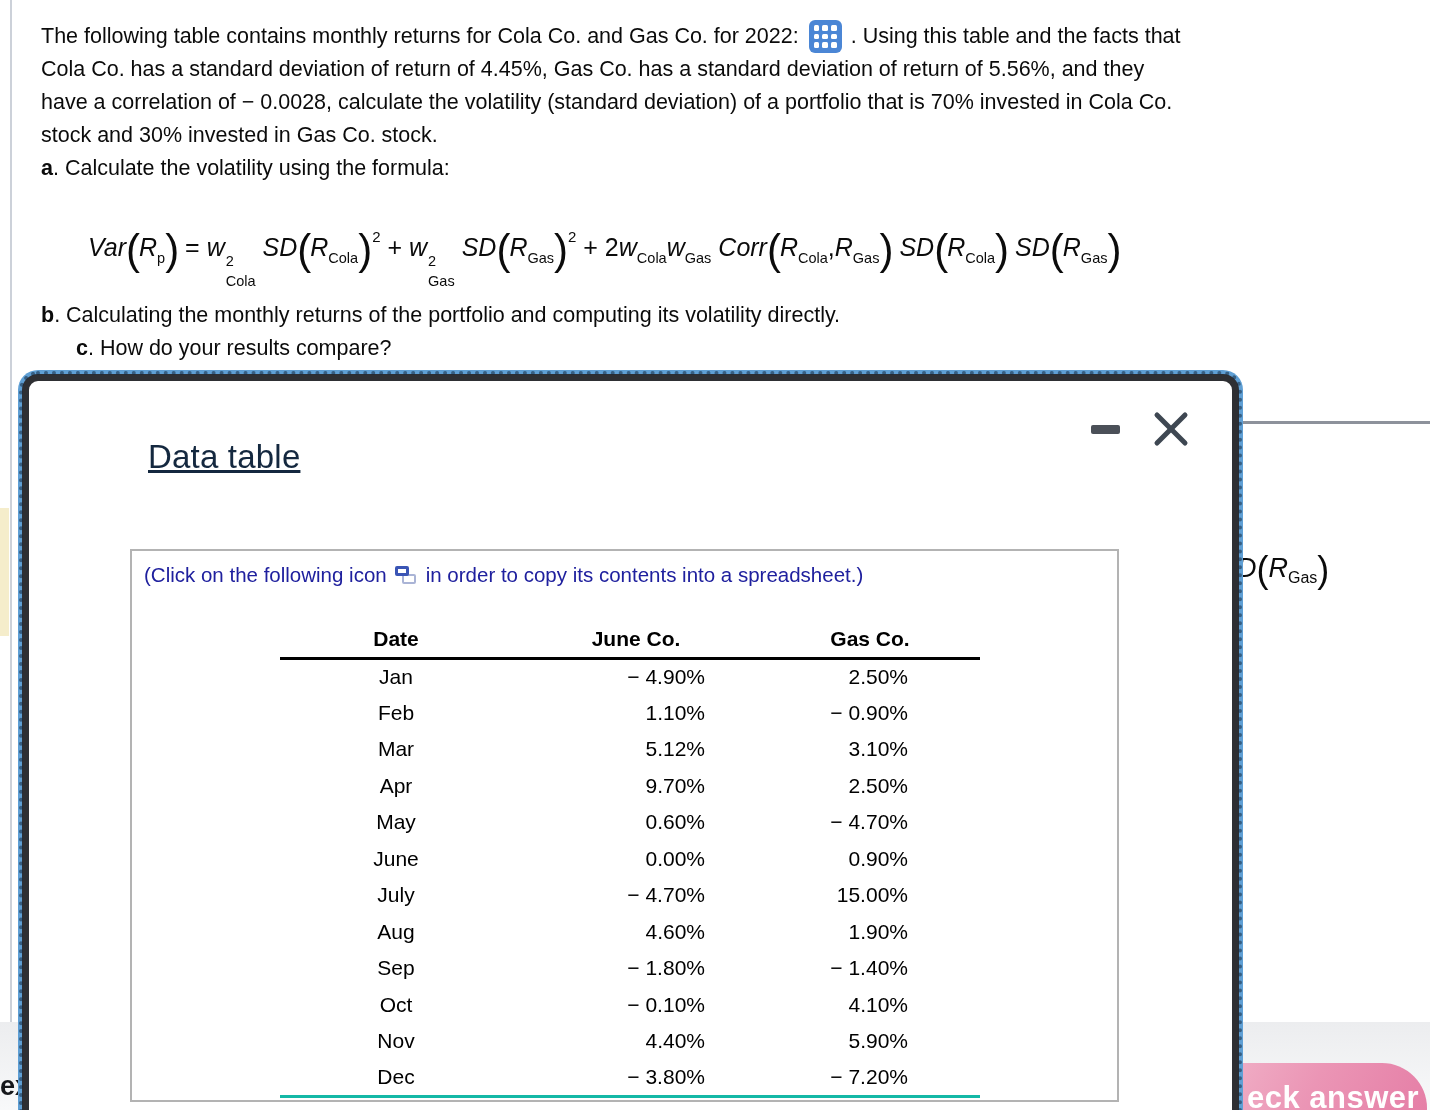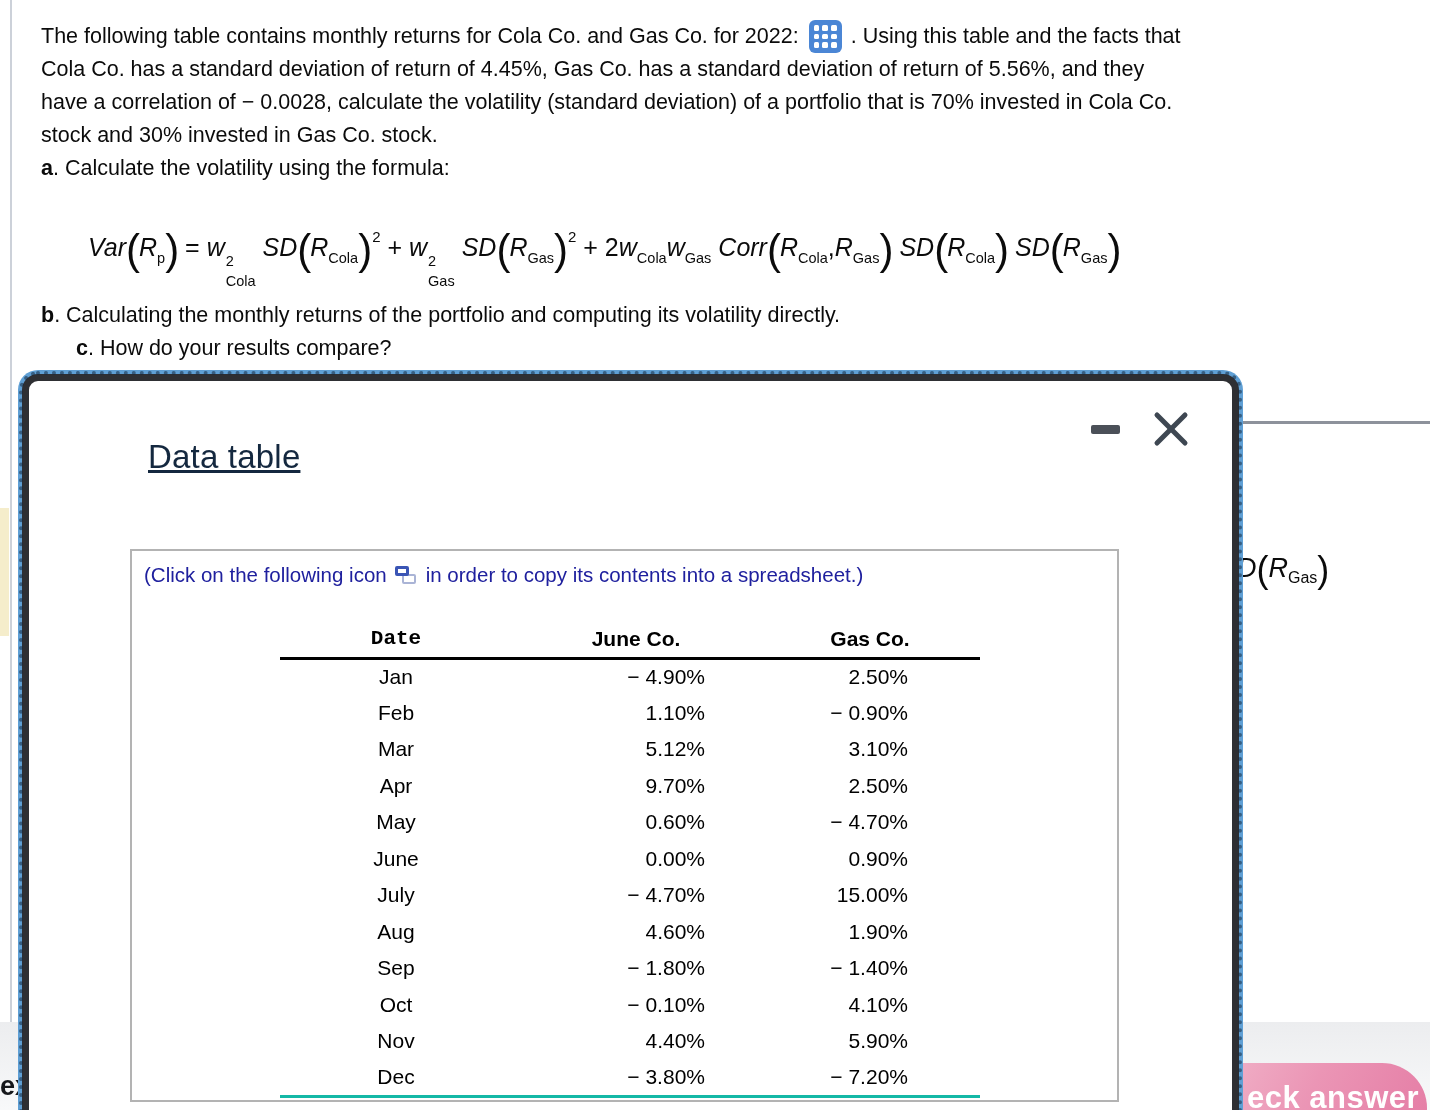--- a/index.html
+++ b/index.html
@@ -58,21 +58,21 @@
   .tbl-box { position:absolute; left:101px; top:168px; width:989px; height:553px;
              border:2px solid #b3b3b3; background:#fff; }
   .instr { position:absolute; left:12px; top:12px; font-size:20.5px; color:#1f209e;
            display:flex; align-items:center; white-space:pre; }
   .copy-icon  { position:relative; width:23px; height:20px; margin:2px 8px 0 8px; flex:0 0 auto; cursor:pointer; }
   .copy-back  { position:absolute; left:7px; top:8px; width:14px; height:10px; border:2px solid #aab4d6; background:#fff; border-radius:2px; }
   .copy-front { position:absolute; left:0;  top:0;  width:14px; height:10px; border:3px solid #3a55b5; background:#fff; border-radius:2px; }
 
   table.data-tbl { position:absolute; left:148px; top:70px; width:700px; border-collapse:collapse; font-size:21px; color:#000; }
   .data-tbl th { font-weight:bold; height:37px; text-align:center; border-bottom:3px solid #000; padding:0; }
-  .data-tbl th:nth-child(1){ width:232px;font-family:Liberation Mono, monospace; }
+  .data-tbl th:nth-child(1){ width:232px; }
   .data-tbl th:nth-child(2){ width:248px; }
   .data-tbl th:nth-child(3){ width:220px; }
   .data-tbl td { height:36.5px; padding:0;margin-top:29px; }
   .data-tbl td.c0 { text-align:center; }
   .data-tbl td.c1 { text-align:right; padding-right:55px; }
   .data-tbl td.c2 { text-align:right; padding-right:72px; }
   .data-tbl tr:last-child td { border-bottom:3px solid #14b8a6; }
 </style>
 </head>
 <body>

